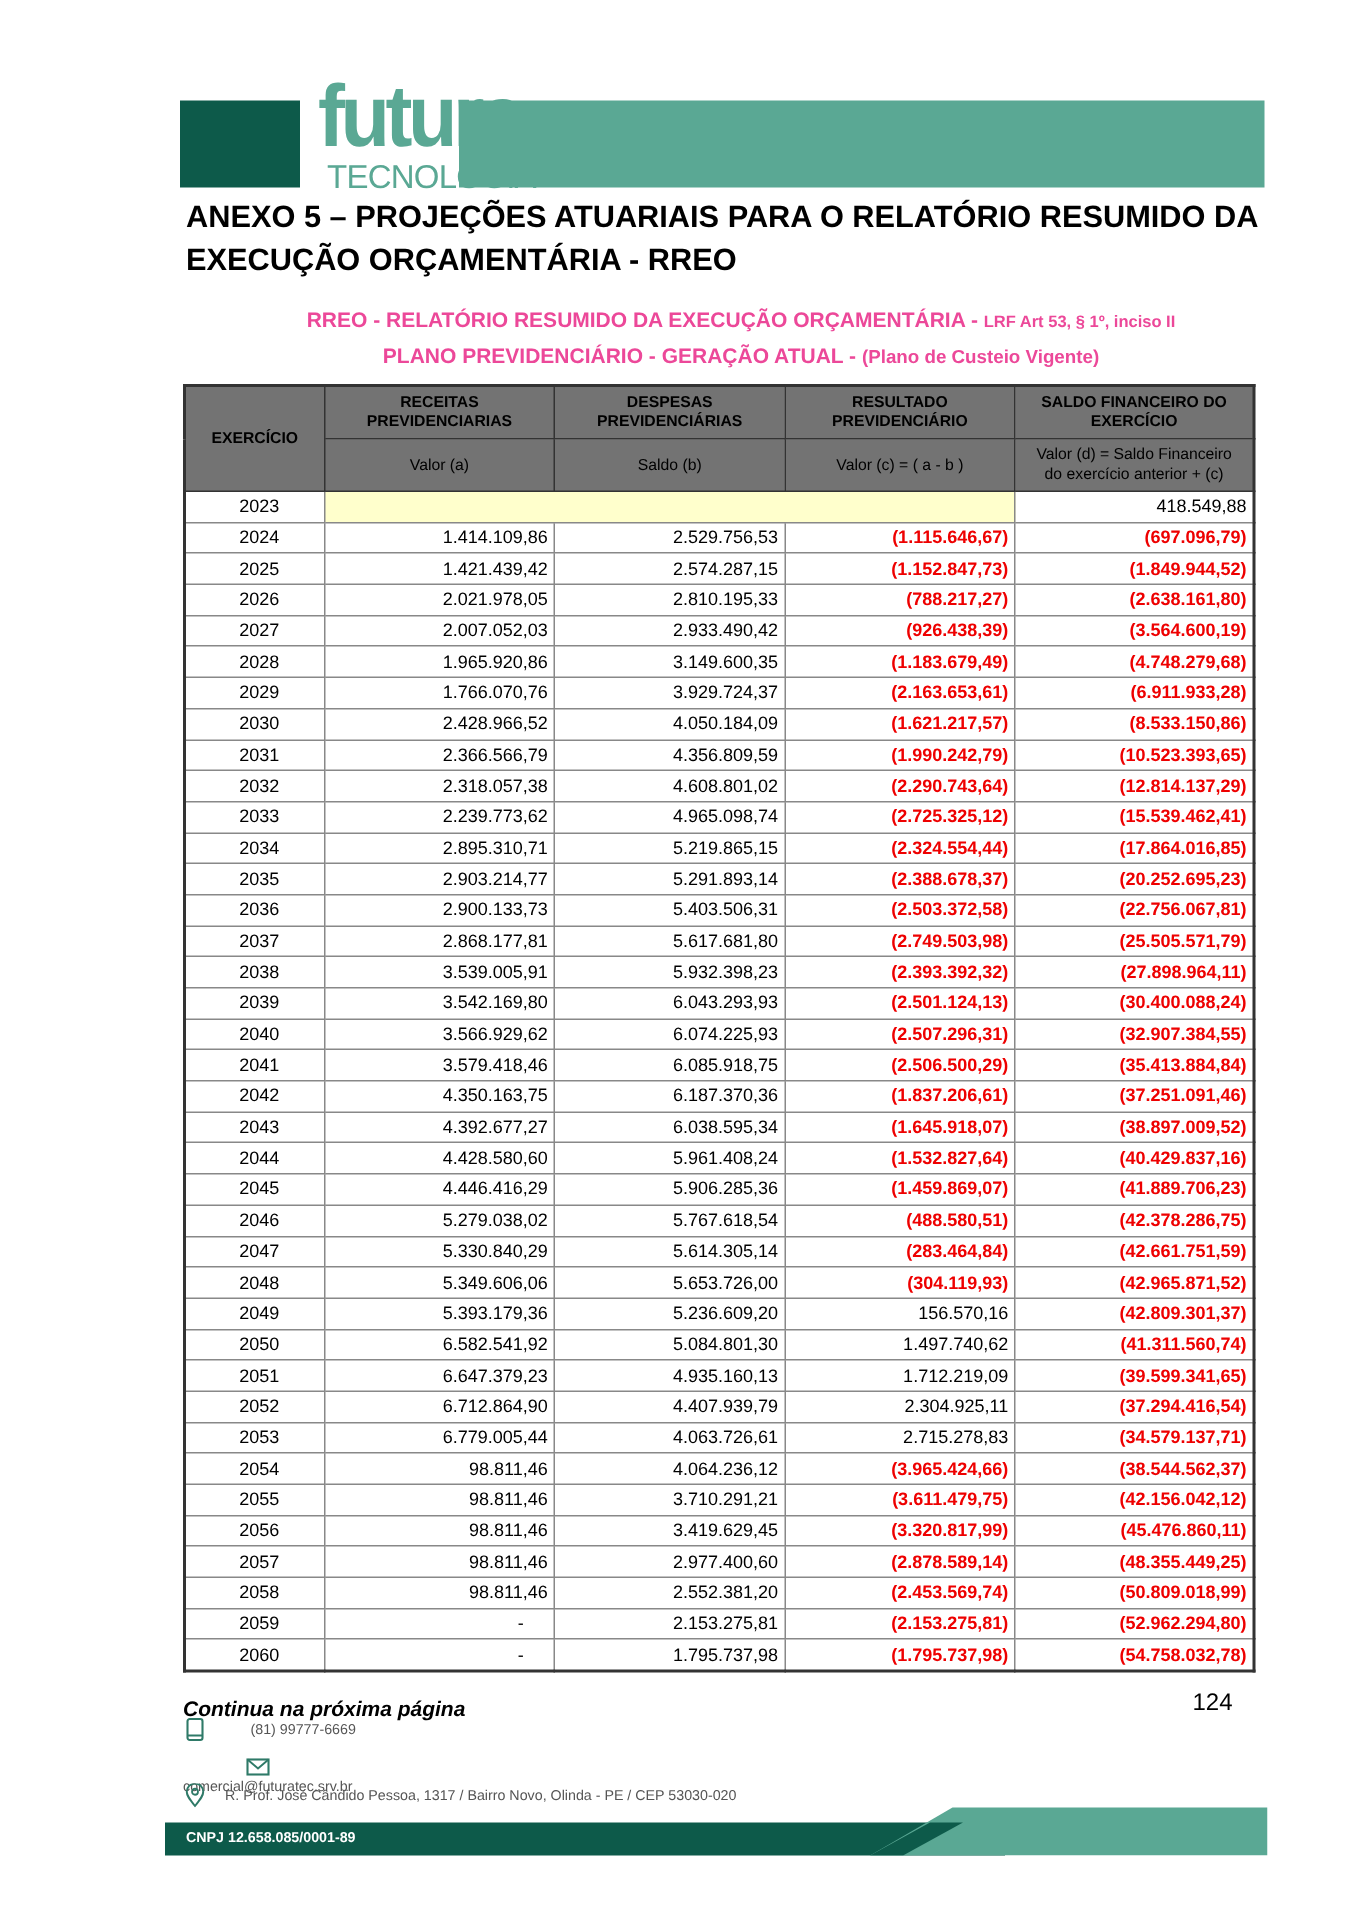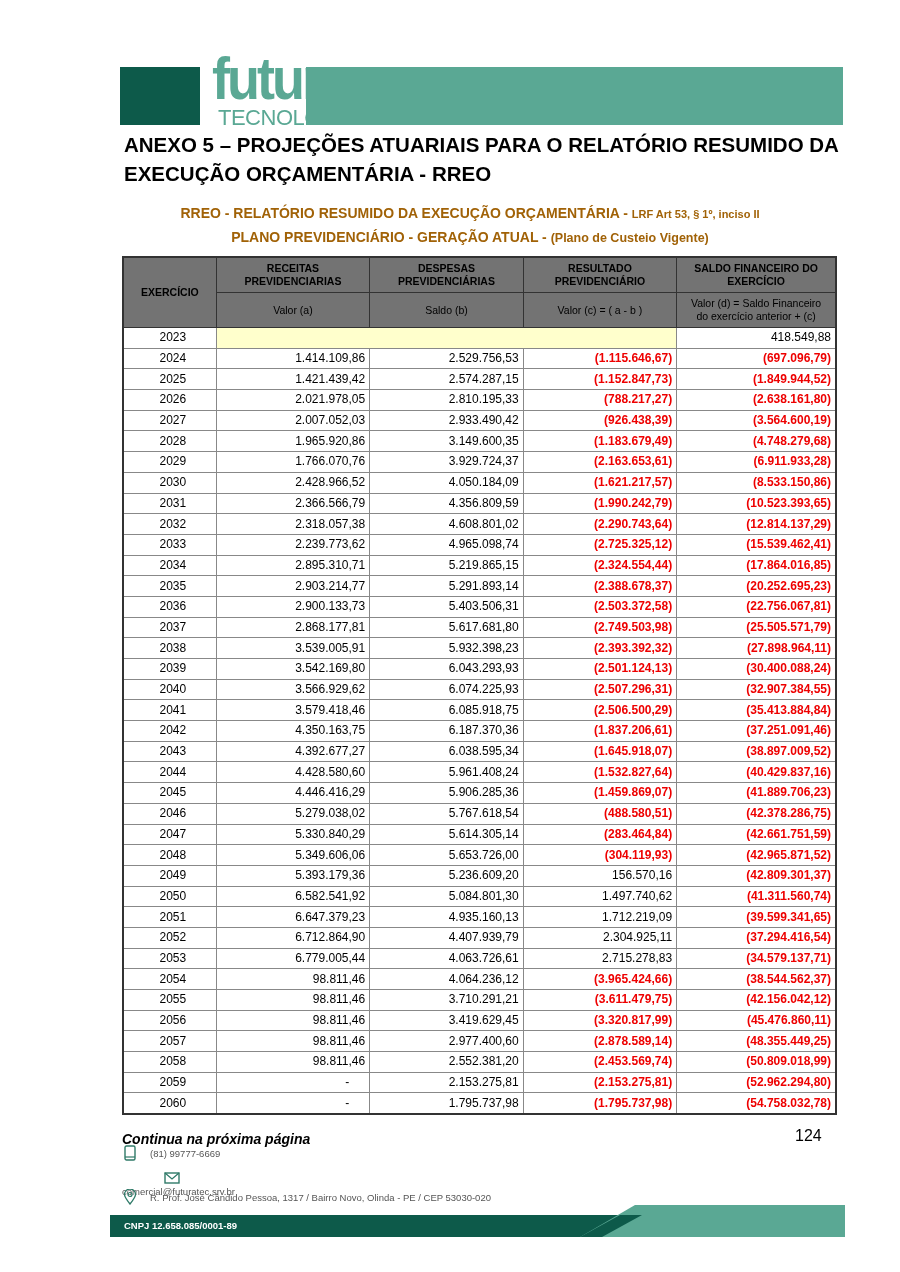--- a/index.html
+++ b/index.html
@@ -7,21 +7,21 @@
 
   
   .hdr-block { position: absolute; left: 120px; top: 67px; width: 80px; height: 58px; background: #0d5a4a; }
   .hdr-logo { position: absolute; left: 212px; top: 55px; width: 160px; height: 80px; }
   .logo-futura { position: absolute; left: 0; top: -6px; font-family: "Liberation Sans", sans-serif; font-weight: bold; font-size: 54px; letter-spacing: -3px; color: #5aa894; line-height: 1; transform: scaleY(1.08); transform-origin: top left; }
   .logo-tec { position: absolute; left: 6px; top: 52px; font-family: "Liberation Sans", sans-serif; font-size: 22px; color: #5aa894; letter-spacing: -0.5px; line-height: 1; }
   .hdr-bar { position: absolute; left: 306px; top: 67px; width: 537px; height: 58px; background: #5aa894; }
 
   .main-title { position: absolute; left: 124px; top: 130px; width: 720px; font-family: "Liberation Sans", sans-serif; font-weight: bold; font-size: 20.5px; line-height: 29px; color: #000; }
 
-  .sub1, .sub2 { position: absolute; left: 100px; width: 740px; text-align: center; font-family: "Liberation Sans", sans-serif; font-weight: bold; color: #a16207; }
+  .sub1, .sub2 { position: absolute; left: 124px; width: 740px; text-align: center; font-family: "Liberation Sans", sans-serif; font-weight: bold; color: #ec4899; }
   .sub1 { top: 205px; font-size: 14px; }
   .sub2 { top: 229px; font-size: 14px; }
   .sub-small { font-size: 11px; }
   .sub-paren { font-size: 12.5px; }
 
   
   table.rreo { position: absolute; left: 122px; top: 256px; width: 715px; border-collapse: collapse; font-family: "Liberation Sans", sans-serif; font-size: 12px; }
   table.rreo td, table.rreo th { border: 1px solid #888; padding: 0 4px; height: 19.7px; line-height: 19px; white-space: nowrap; }
   table.rreo th { background: #737373; font-weight: bold; font-size: 10.5px; line-height: 13px; text-align: center; border-color: #333; }
   table.rreo th.sub { font-weight: normal; font-size: 10.5px; }
@@ -30,21 +30,21 @@
   table.rreo td.neg { color: #ee0000; font-weight: bold; }
   table.rreo td.blank { background: #ffffcc; }
   table.rreo { border: 2px solid #333; }
   .col-rec { width: 145px; } .col-desp { width: 145px; } .col-res { width: 145px; } .col-saldo { width: 150px; }
 
   .continua { position: absolute; left: 122px; top: 1131px; font-family: "Liberation Sans", sans-serif; font-style: italic; font-weight: bold; font-size: 14px; }
   .page-num { position: absolute; left: 795px; top: 1127px; font-family: "Liberation Sans", sans-serif; font-weight: normal; font-size: 16px; }
 
   .contact { position: absolute; left: 122px; font-family: "Liberation Sans", sans-serif; font-size: 9.5px; color: #555; display: flex; align-items: center; }
   .contact .ico { width: 16px; height: 16px; margin-right: 12px; color: #2f7a68; display: inline-flex; align-items: center; justify-content: center; }
-  .c1 { top: 1145px; } .c2 { top: 1170px; flex-direction: column; } .c3 { top: 1189px; }
+  .c1 { top: 1145px; gap: 17px; } .c2 { top: 1170px; flex-direction: column; } .c3 { top: 1189px; }
 
   .foot-dark { position: absolute; left: 110px; top: 1215px; width: 560px; height: 22px; background: #0d5a4a; }
   .foot-shape { position: absolute; left: 580px; top: 1204px; width: 265px; height: 33px; }
   .cnpj { position: absolute; left: 124px; top: 1220px; font-family: "Liberation Sans", sans-serif; font-weight: bold; font-size: 9.5px; color: #ffffff; }
 </style>
 </head>
 <body>
 
 <div class="hdr-block"></div>
 <div class="hdr-logo">

